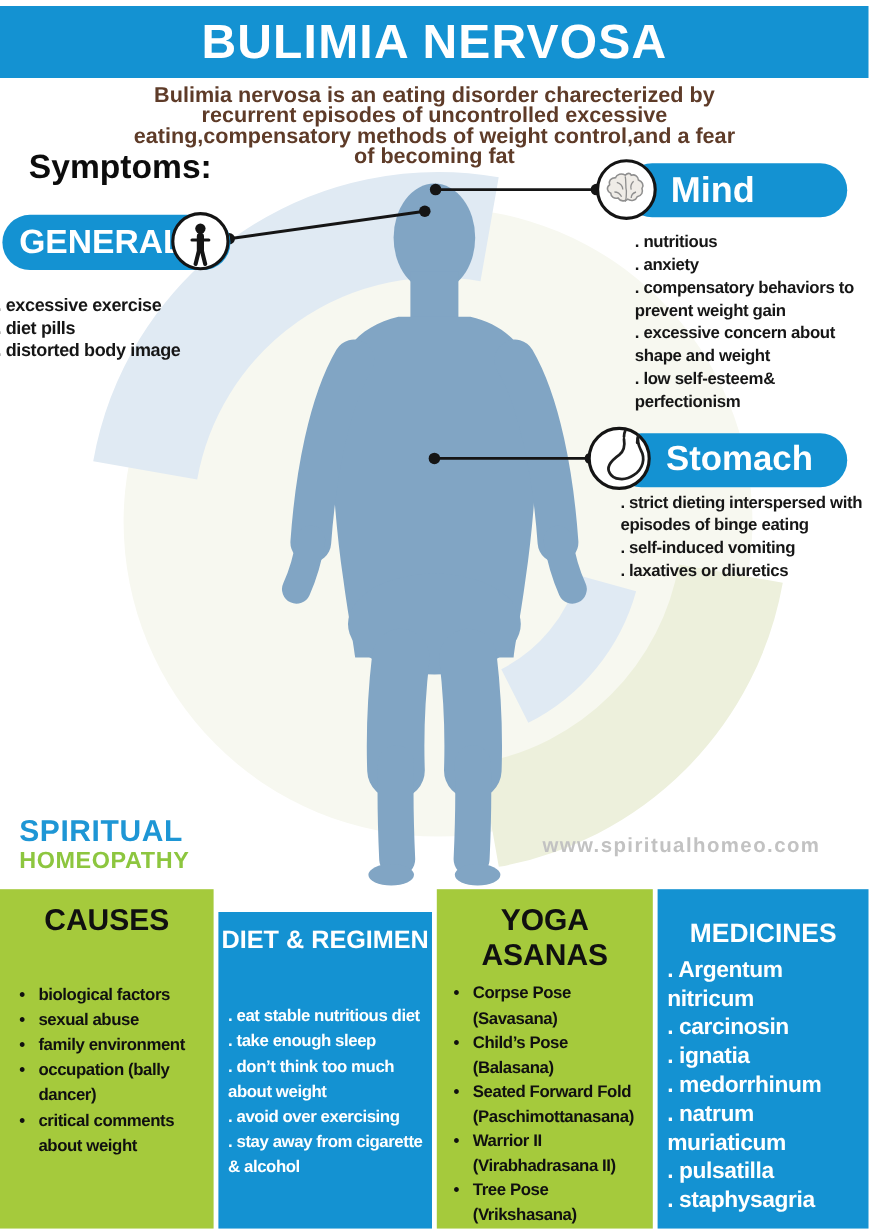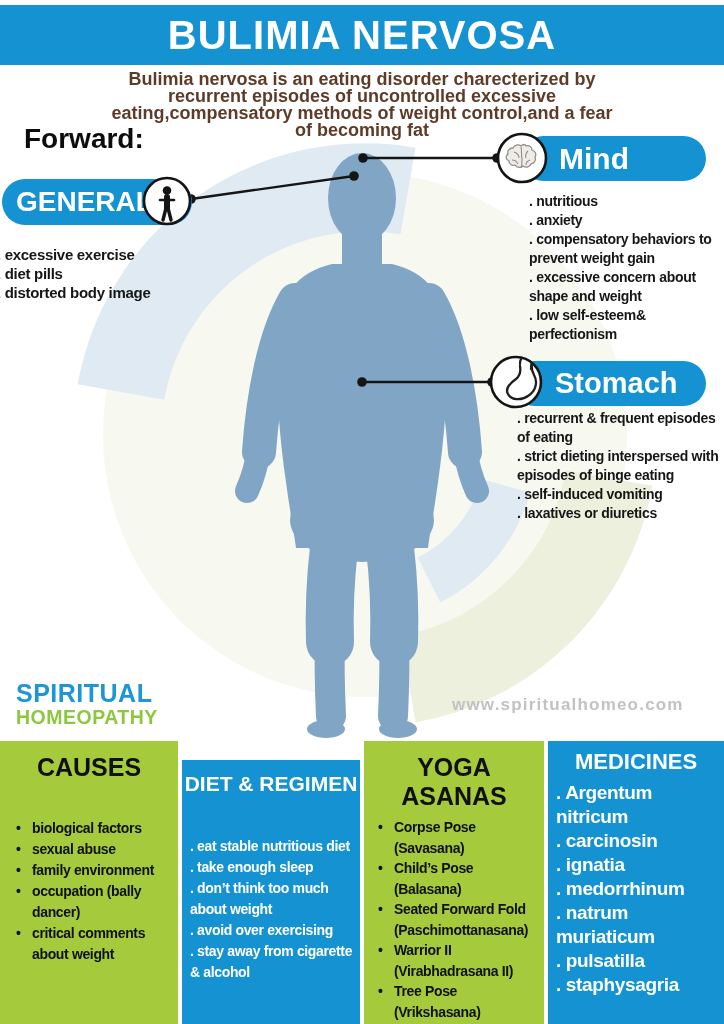--- a/index.html
+++ b/index.html
@@ -46,21 +46,21 @@
 
   .col { position:absolute; top:741px; height:320px; z-index:5; overflow:hidden; }
   .col-1 { left:0;     width:178px; background:var(--green); }
   .col-2 { left:182px; width:178px; background:var(--blue);margin-top:19px;  }
   .col-3 { left:364px; width:180px; background:var(--green); }
   .col-4 { left:548px; width:176px; background:var(--blue);  }
 
   .col h3 { text-align:center; margin-top:12px; }
   .col-1 h3, .col-3 h3 { color:#101010; font-size:25px; }
   .col-2 h3 { color:#fff; font-size:21px; }
-  .col-4 h3 { color:#fff; font-size:22px; margin-top:8px; }
+  .col-4 h3 { color:#fff; font-size:22px; margin-top:24px; }
 
   .col-list { font-size:14px; line-height:21px; letter-spacing:-0.35px; }
   .col-1 .col-list { margin-top:36px; padding:0 4px 0 14px; color:#101010; }
   .col-3 .col-list { margin-top:6px;  padding:0 2px 0 12px; color:#101010; line-height:20.5px; }
   .col-1 .li, .col-3 .li { padding-left:18px; position:relative; }
   .col-1 .li::before, .col-3 .li::before { content:"\2022"; position:absolute; left:2px; }
   .col-2 .col-list { margin-top:40px; padding:0 4px 0 8px; color:#fff; }
   .col-4 .col-list { margin-top:6px;  padding:0 4px 0 8px; color:#fff; font-size:19px; line-height:24px; }
 </style>
 </head>
@@ -105,21 +105,21 @@
         <circle cx="497" cy="158" r="4.8"></circle>
       <circle cx="362" cy="382" r="4.8"></circle>
         <circle cx="492" cy="382" r="4.8"></circle>
     </g>
   </svg>
 
   <div class="banner">
     <h1>BULIMIA NERVOSA</h1>
   </div>
   <p class="description">Bulimia nervosa is an eating disorder charecterized by recurrent episodes of uncontrolled excessive eating,compensatory methods of weight control,and a fear of becoming fat</p>
-  <h2 class="symptoms-heading">Forward:</h2>
+  <h2 class="symptoms-heading">Symptoms:</h2>
 
   <div class="pill pill-general">
     <span>GENERAL</span>
   </div>
   <div class="pill pill-mind">
     <span>Mind</span>
   </div>
   <div class="pill pill-stomach">
     <span>Stomach</span>
   </div>
@@ -130,21 +130,20 @@
       <div class="cl-item">. distorted body image</div>
     </div>
   <div class="callout-list list-mind">
       <div class="cl-item">. nutritious</div>
       <div class="cl-item">. anxiety</div>
       <div class="cl-item">. compensatory behaviors to prevent weight gain</div>
       <div class="cl-item">. excessive concern about shape and weight</div>
       <div class="cl-item">. low self-esteem&amp; perfectionism</div>
     </div>
   <div class="callout-list list-stomach">
-      <div class="cl-item">. recurrent &amp; frequent episodes of eating</div>
       <div class="cl-item">. strict dieting interspersed with episodes of binge eating</div>
       <div class="cl-item">. self-induced vomiting</div>
       <div class="cl-item">. laxatives or diuretics</div>
     </div>
 
   <svg class="layer overlay-layer" width="724" height="1024" viewBox="0 0 724 1024">
     <circle cx="167" cy="201" r="23" fill="#fff" stroke="#141414" stroke-width="2.6"></circle>
     <g fill="#141414" stroke="#141414" stroke-linecap="round">
       <circle cx="167" cy="190.5" r="4.3" stroke="none"></circle>
       <path d="M 167 197 L 167 208" stroke-width="6"></path>

